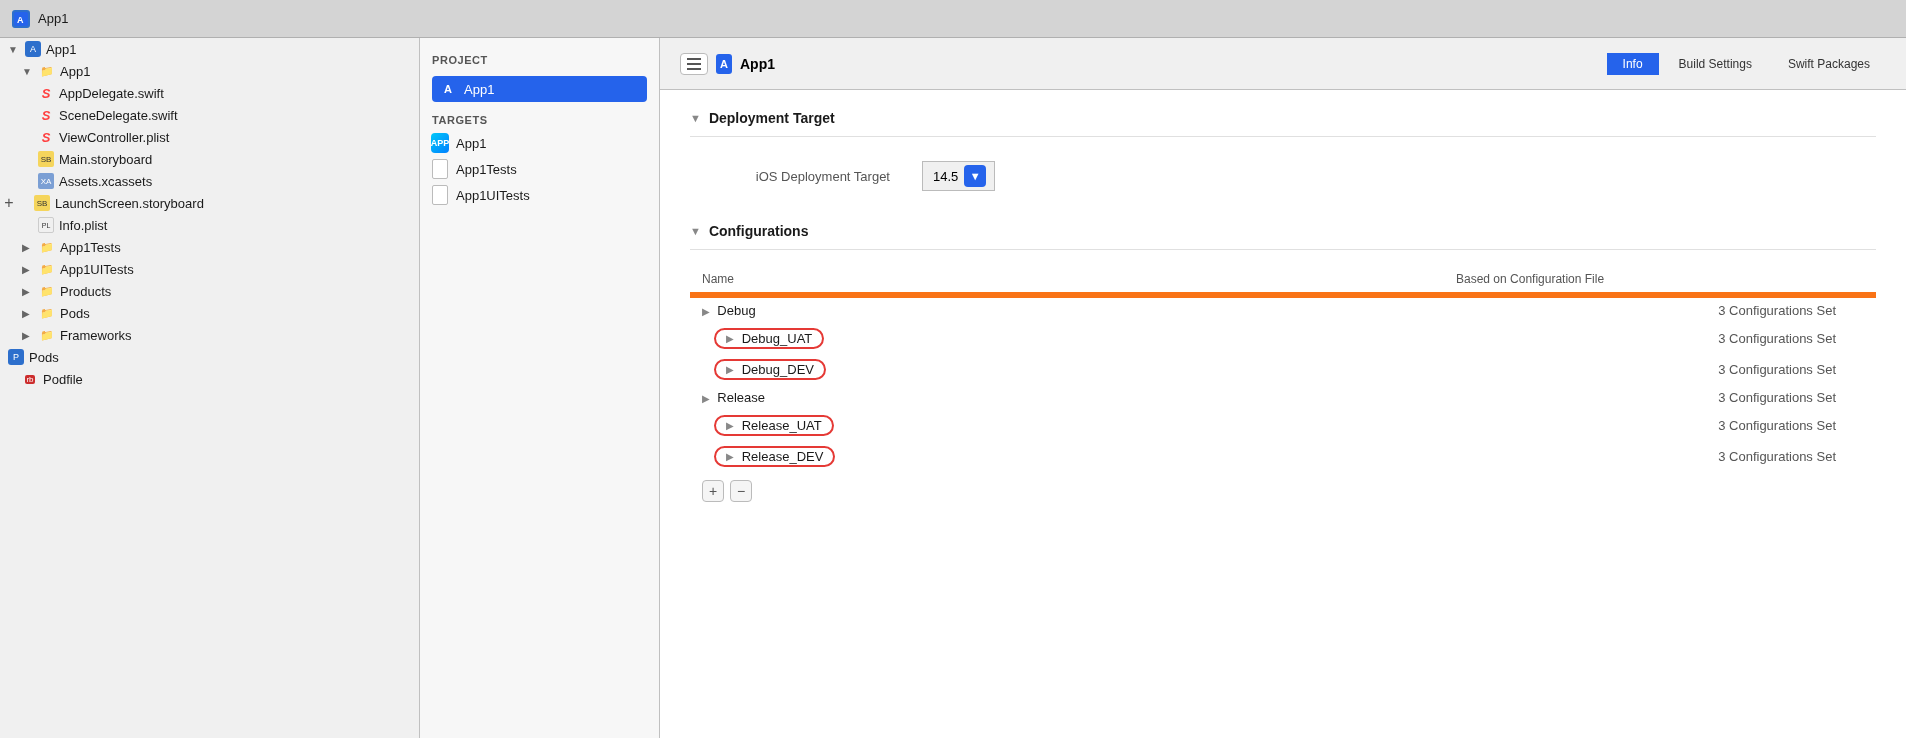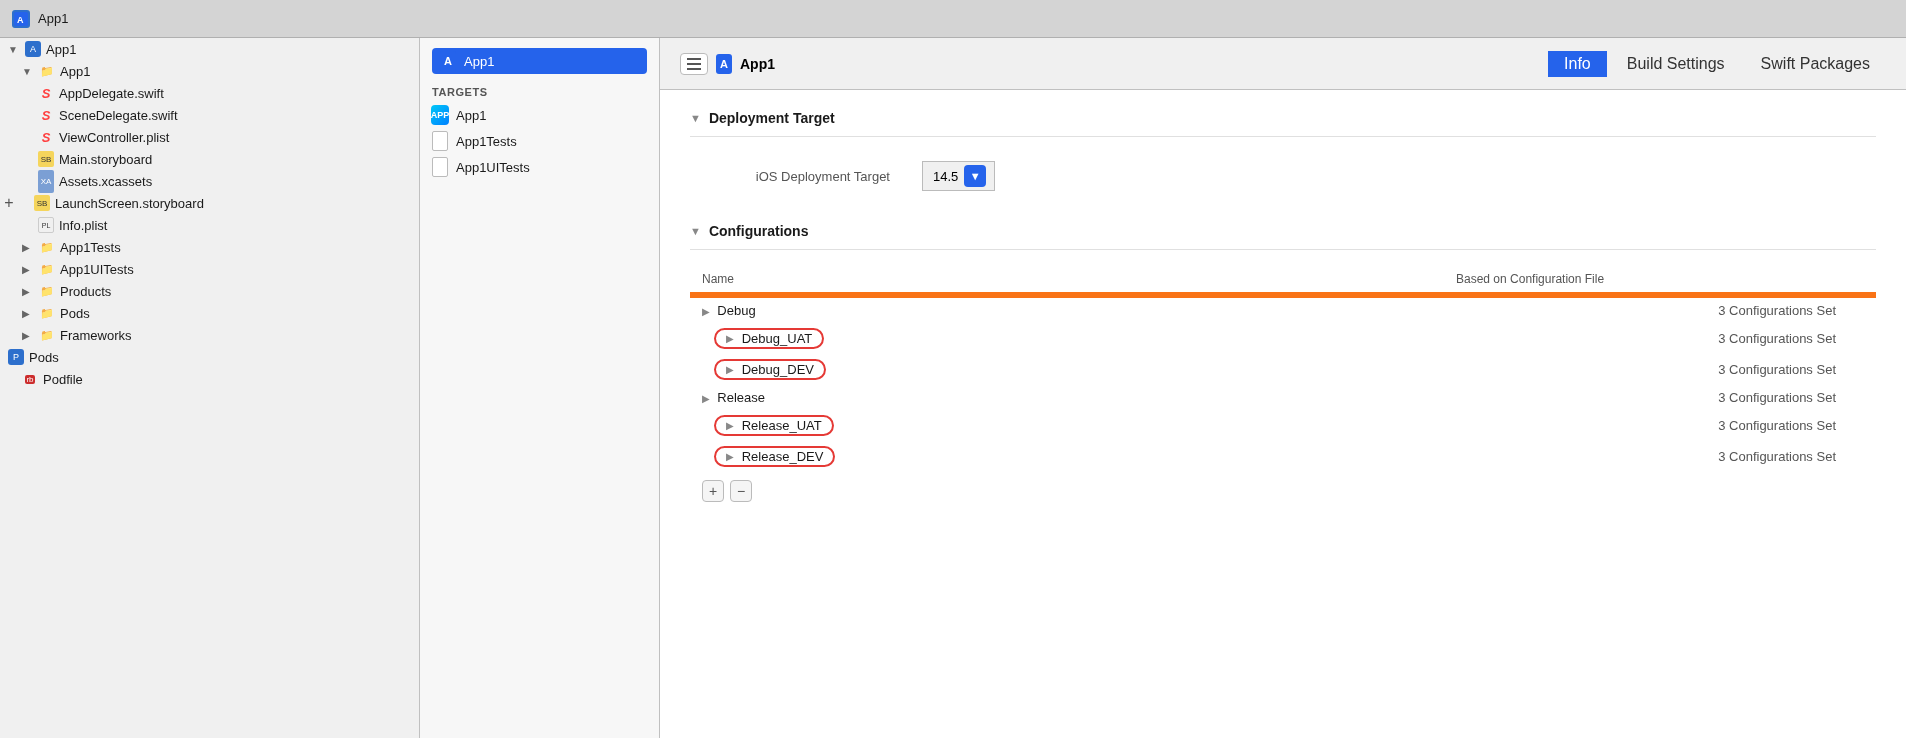--- a/index.html
+++ b/index.html
@@ -32,21 +32,21 @@
     .project-nav-item.selected .nav-icon { color: white; }
     .targets-header { padding: 10px 12px 4px; font-size: 11px; font-weight: 700; color: #555; letter-spacing: 0.05em; }
     .target-icon-empty { width: 20px; height: 20px; border: 1px solid #bbb; border-radius: 2px; background: white; }
 
     
     .content-area { flex: 1; background: white; display: flex; flex-direction: column; overflow: hidden; }
     .content-header { background: #f0f0f0; border-bottom: 1px solid #c0c0c0; padding: 8px 20px; display: flex; align-items: center; gap: 6px; height: 52px; }
     .content-title-area { display: flex; align-items: center; gap: 8px; flex: 1; }
     .sidebar-toggle { width: 28px; height: 22px; border: 1px solid #bbb; border-radius: 4px; background: white; display: flex; align-items: center; justify-content: center; cursor: pointer; }
     .tab-bar { display: flex; gap: 4px; margin-left: auto; }
-    .tab-btn { padding: 4px 16px; border-radius: 0; border: none; font-size: 16px; cursor: pointer; background: transparent; color: #333; }
+    .tab-btn { padding: 4px 16px; border-radius: 0; border: none; font-size: 12px; cursor: pointer; background: transparent; color: #333; }
     .tab-btn.active { background: #2563eb; color: white; }
 
     
     .content-main { flex: 1; overflow-y: auto; padding: 20px 30px; }
     .section { margin-bottom: 24px; }
     .section-header { display: flex; align-items: center; gap: 8px; margin-bottom: 16px; border-bottom: 1px solid #e0e0e0; padding-bottom: 10px; }
     .section-chevron { color: #888; font-size: 11px; }
     .section-title { font-size: 14px; font-weight: 600; color: #1a1a1a; }
     .field-row { display: flex; align-items: center; gap: 32px; padding: 8px 20px; }
     .field-label { color: #555; font-size: 13px; min-width: 180px; text-align: right; }
@@ -131,21 +131,21 @@
 
     <div class="sidebar-item sidebar-indent-2">
       <span class="file-icon">
         <div style="width:16px;height:16px;background:#f5d55c;border-radius:2px;display:flex;align-items:center;justify-content:center;font-size:8px;color:#333;">SB</div>
       </span>
       <span>Main.storyboard</span>
     </div>
 
     <div class="sidebar-item sidebar-indent-2">
       <span class="file-icon">
-        <div style="width:16px;height:23px;background:#7b9fd4;border-radius:2px;display:flex;align-items:center;justify-content:center;font-size:8px;color:white;">XA</div>
+        <div style="width:16px;height:16px;background:#7b9fd4;border-radius:2px;display:flex;align-items:center;justify-content:center;font-size:8px;color:white;">XA</div>
       </span>
       <span>Assets.xcassets</span>
     </div>
 
     <div style="display:flex;align-items:center;">
       <div style="width:14px;display:flex;align-items:center;justify-content:center;padding-left:4px;">
         <span style="font-size:16px;color:#555;font-weight:300;line-height:1;">+</span>
       </div>
       <div class="sidebar-item" style="padding-left:20px;flex:1;">
         <span class="file-icon">
@@ -202,20 +202,21 @@
     <div class="sidebar-item sidebar-indent-1">
       <span class="file-icon">
         <div class="icon-rb">rb</div>
       </span>
       <span>Podfile</span>
     </div>
   </div>
 
   <div class="project-panel">
     <div style="padding: 8px 0;">
+      <div class="project-panel-header">PROJECT</div>
 
       <div style="padding: 2px 6px;">
         <div class="project-nav-item selected">
           <span class="file-icon nav-icon">
             <div style="width:20px;height:20px;background:#2563eb;border-radius:3px;display:flex;align-items:center;justify-content:center;color:white;font-size:11px;font-weight:bold;">A</div>
           </span>
           <span>App1</span>
         </div>
       </div>
 

